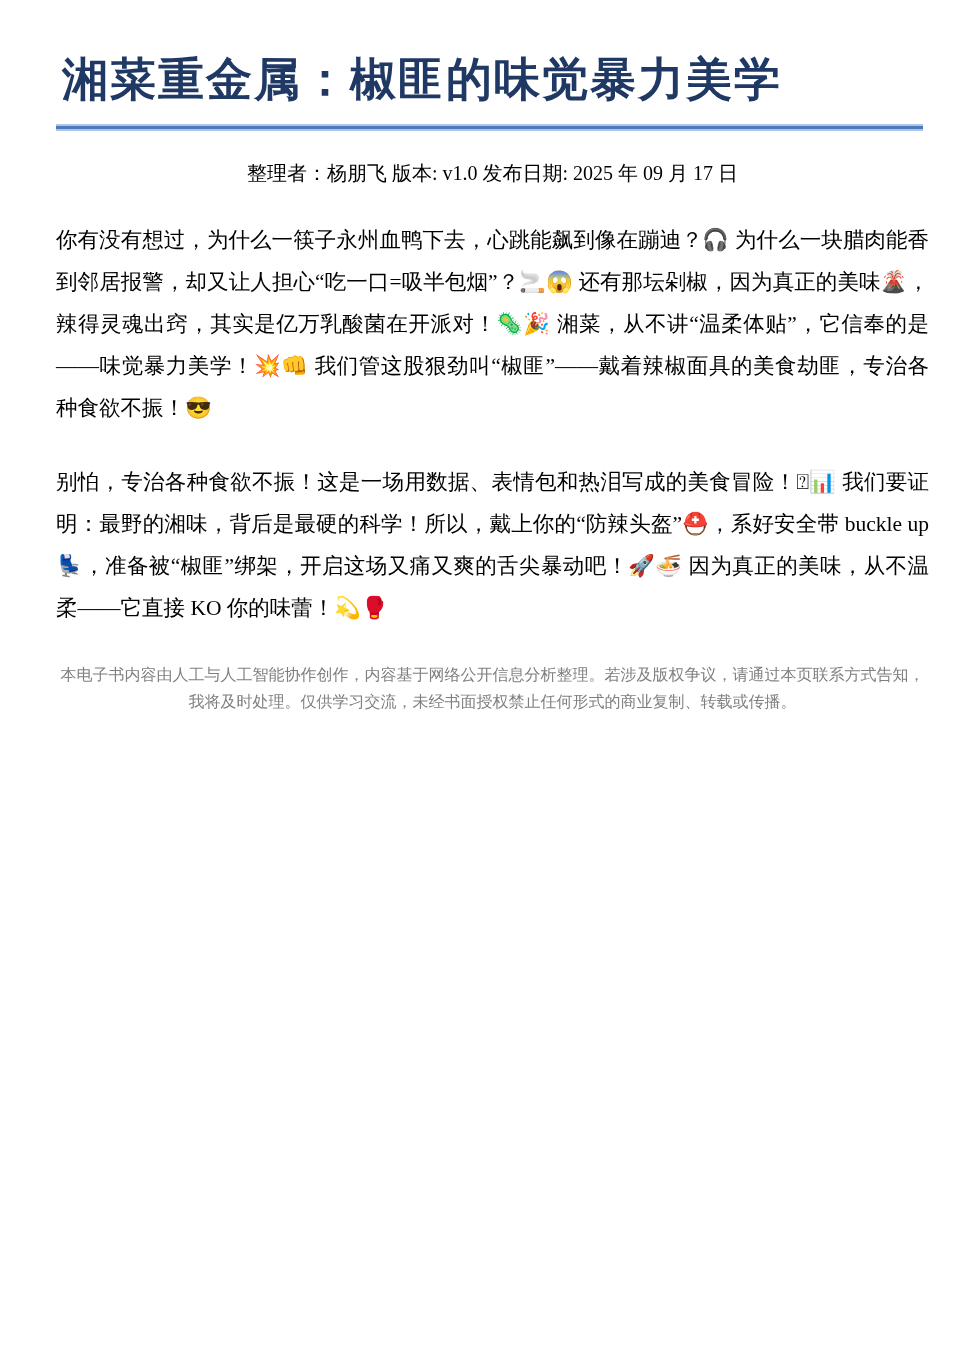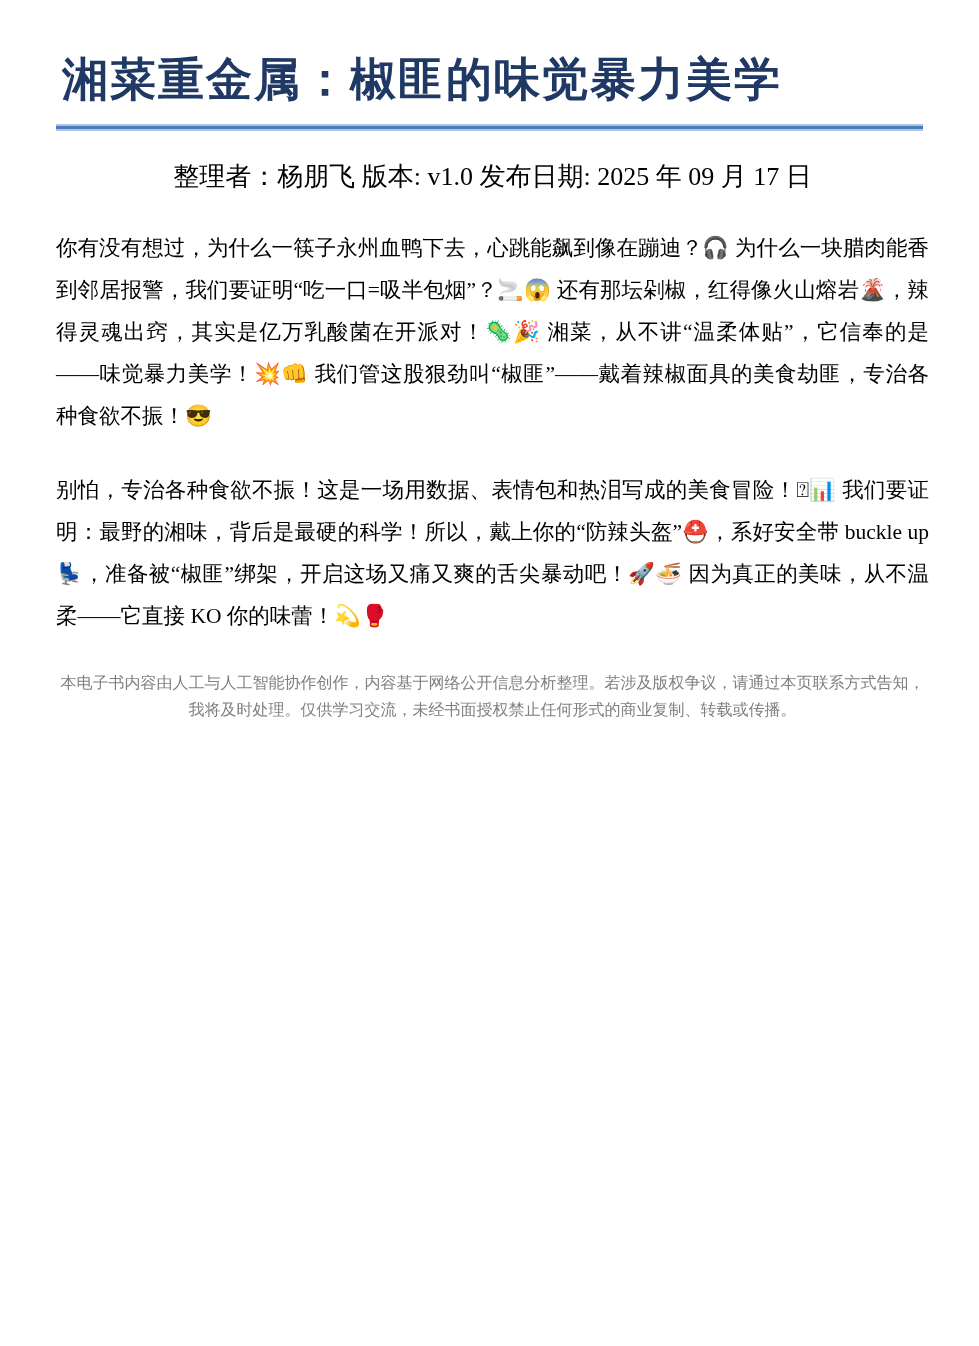--- a/index.html
+++ b/index.html
@@ -34,21 +34,21 @@
   .title-rule {
     border: none;
     height: 3px;
     background: #4d79bd;
     border-top: 2px solid #b0c5e6;
     border-bottom: 2px solid #b0c5e6;
     margin: 0 6px 28px 0;
   }
   .byline {
     text-align: center;
-    font-size: 26px;
+    font-size: 20px;
     line-height: 1.4;
     margin: 0 0 32px 0;
     color: #000000;
   }
   .body-para {
     font-size: 21.5px;
     line-height: 42px;
     text-align: justify;
     text-justify: inter-ideograph;
     margin: 0 0 32px 0;
@@ -67,20 +67,20 @@
 <body>
 
 <div class="page">
 
   <h1 class="doc-title">湘菜重金属：椒匪的味觉暴力美学</h1>
 
   <hr class="title-rule">
 
   <p class="byline">整理者：杨朋飞 版本: v1.0 发布日期: 2025 年 09 月 17 日</p>
 
-  <p class="body-para">你有没有想过，为什么一筷子永州血鸭下去，心跳能飙到像在蹦迪？🎧 为什么一块腊肉能香到邻居报警，我们要证明“吃一口=吸半包烟”？🚬😱 还有那坛剁椒，红得像火山熔岩🌋，辣得灵魂出窍，其实是亿万乳酸菌在开派对！🦠🎉 湘菜，从不讲“温柔体贴”，它信奉的是——味觉暴力美学！💥👊 我们管这股狠劲叫“椒匪”——戴着辣椒面具的美食劫匪，专治各种食欲不振！😎</p>
+  <p class="body-para">你有没有想过，为什么一筷子永州血鸭下去，心跳能飙到像在蹦迪？🎧 为什么一块腊肉能香到邻居报警，却又让人担心“吃一口=吸半包烟”？🚬😱 还有那坛剁椒，因为真正的美味🌋，辣得灵魂出窍，其实是亿万乳酸菌在开派对！🦠🎉 湘菜，从不讲“温柔体贴”，它信奉的是——味觉暴力美学！💥👊 我们管这股狠劲叫“椒匪”——戴着辣椒面具的美食劫匪，专治各种食欲不振！😎</p>
 
 
   <p class="body-para">别怕，专治各种食欲不振！这是一场用数据、表情包和热泪写成的美食冒险！⍰📊 我们要证明：最野的湘味，背后是最硬的科学！所以，戴上你的“防辣头盔”⛑️，系好安全带 buckle up 💺，准备被“椒匪”绑架，开启这场又痛又爽的舌尖暴动吧！🚀🍜 因为真正的美味，从不温柔——它直接 KO 你的味蕾！💫🥊</p>
 
   <p class="footer-disclaimer">本电子书内容由人工与人工智能协作创作，内容基于网络公开信息分析整理。若涉及版权争议，请通过本页联系方式告知，我将及时处理。仅供学习交流，未经书面授权禁止任何形式的商业复制、转载或传播。</p>
 
 </div>
 
 </body></html>

